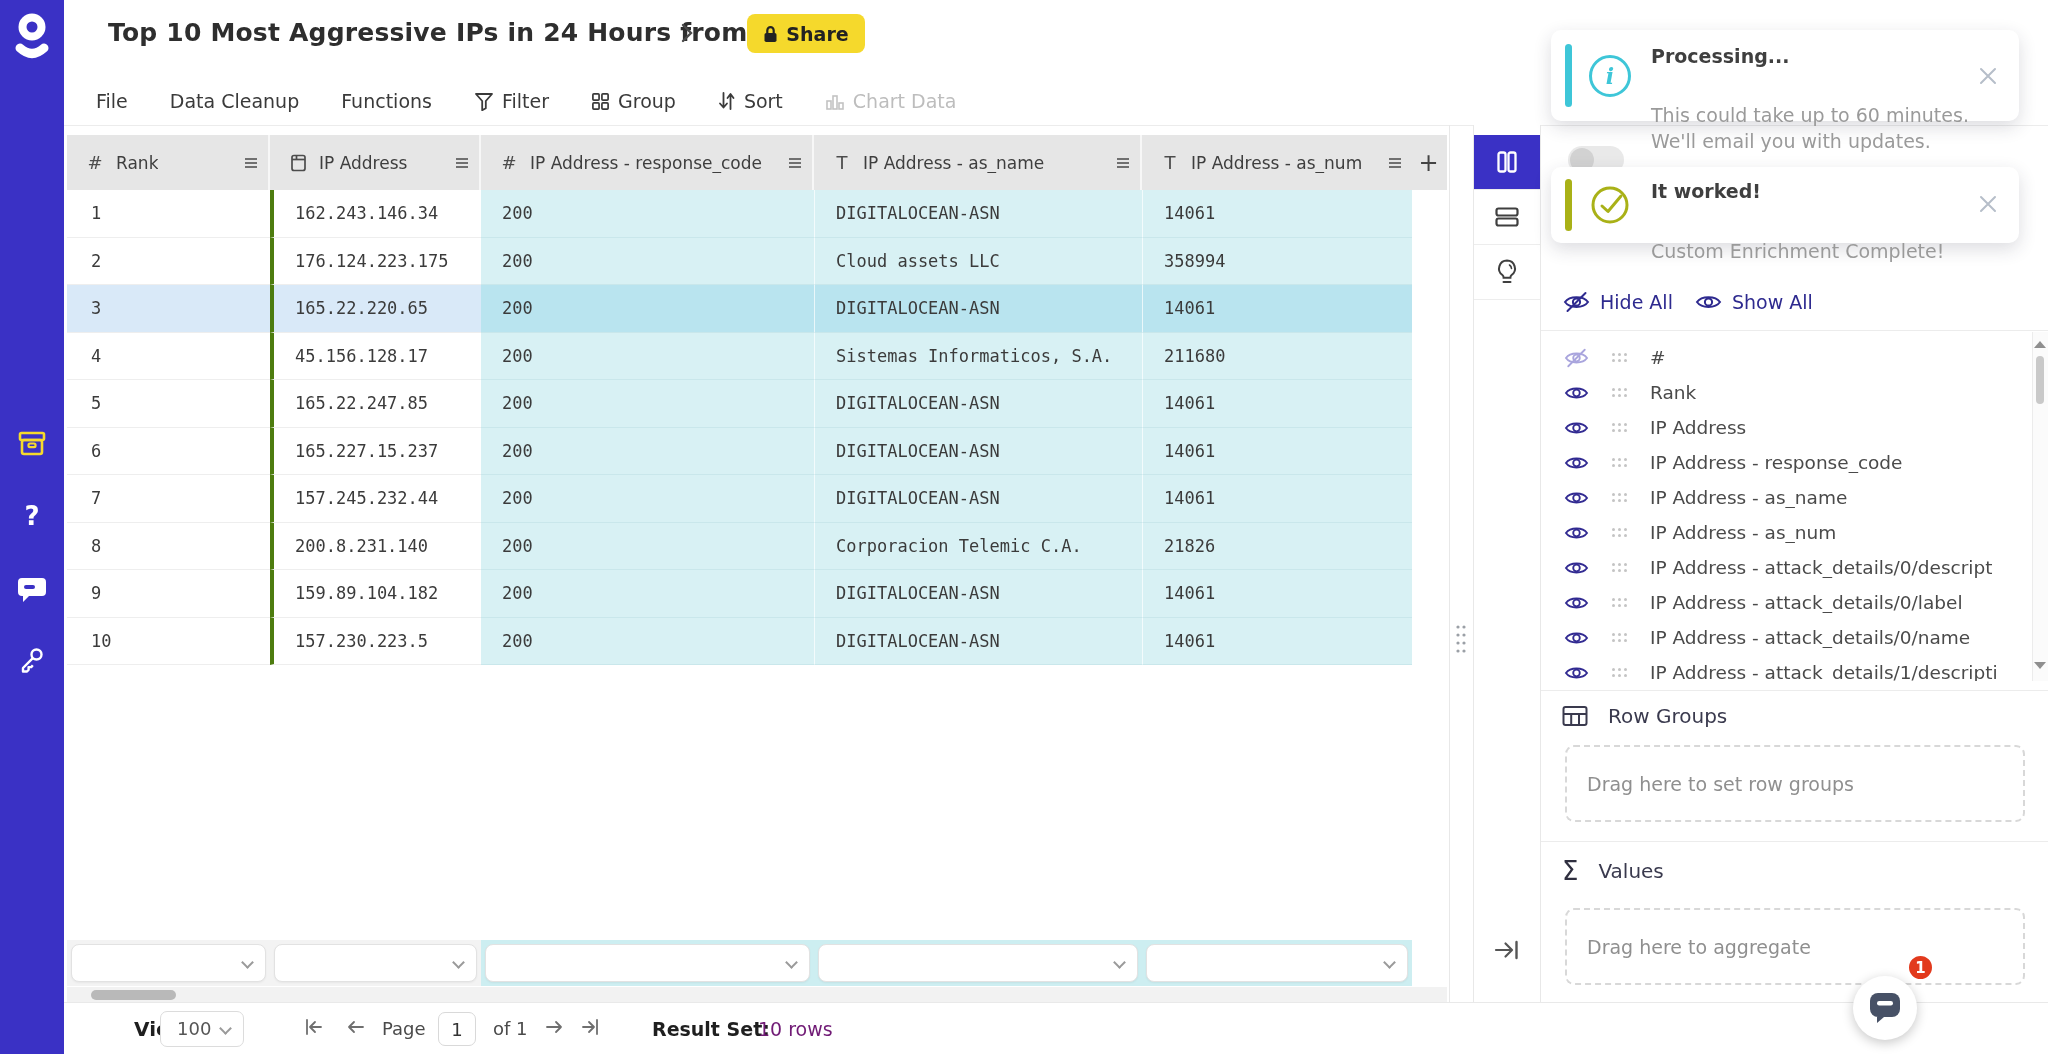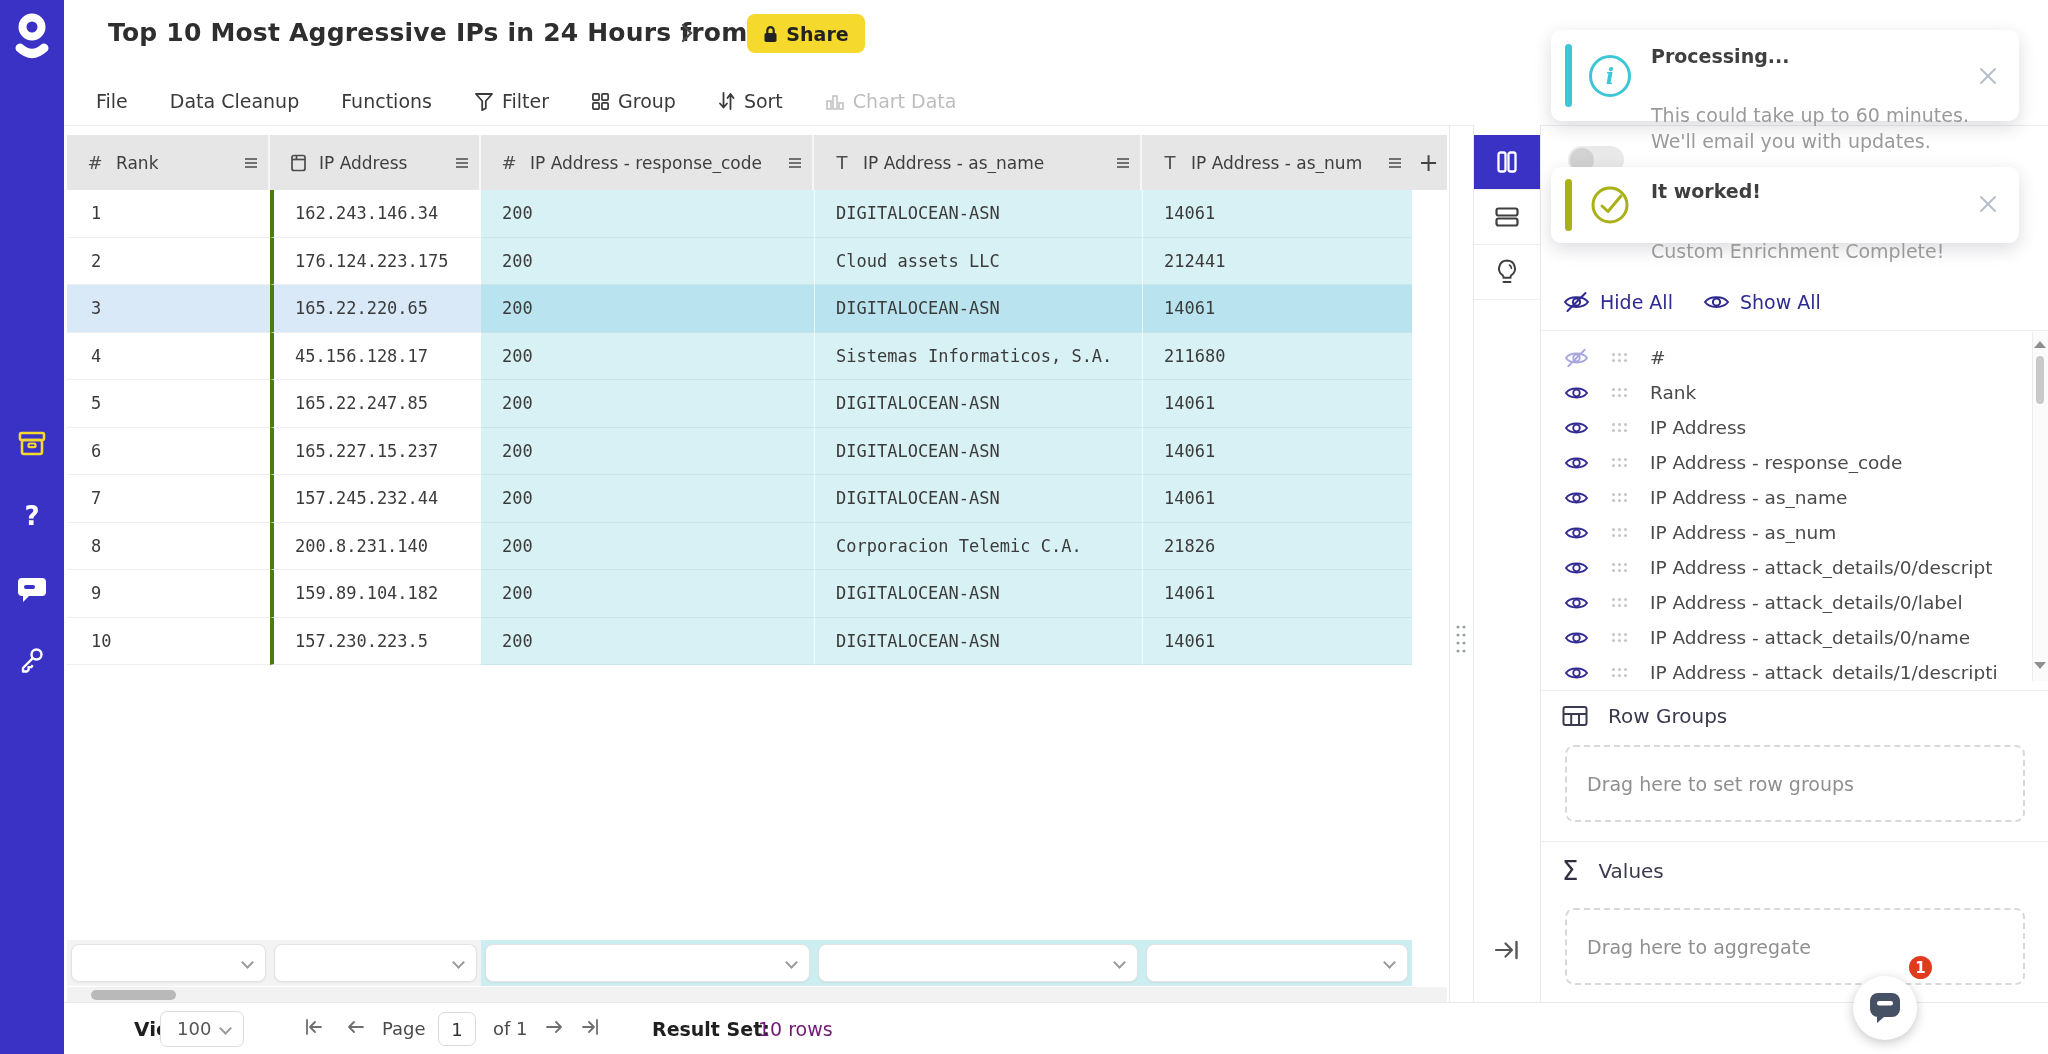--- a/index.html
+++ b/index.html
@@ -62,21 +62,21 @@
   .dividot { left:1452px; top:623px; width:18px; height:32px; display:flex; align-items:center; justify-content:center; cursor:col-resize; }
   .strip { left:1473px; top:125px; width:68px; height:877px; background:#fff; border-left:1px solid #e8e8e8; border-right:1px solid #e8e8e8; }
   .scell { position:absolute; left:0; width:66px; height:55px; display:flex; align-items:center; justify-content:center;
     border-bottom:1px solid #ededed; cursor:pointer; }
   .sc1 { top:10px; background:#3a31c5; } .sc2 { top:65px; } .sc3 { top:120px; }
   .collapse { position:absolute; left:0; top:800px; width:66px; height:50px; display:flex; align-items:center; justify-content:center; cursor:pointer; }
 
   
   .toggle { left:1568px; top:146px; width:56px; height:28px; background:#e9e9e9; border-radius:14px; z-index:1; cursor:pointer; }
   .knob { position:absolute; left:2px; top:2px; width:24px; height:24px; border-radius:50%; background:#d2d2d2; }
-  .hideshow { left:1563px; top:286px; height:32px; display:flex; align-items:center; gap:30px; z-index:2; }
+  .hideshow { left:1563px; top:286px; height:32px; display:flex; align-items:center; gap:22px; z-index:2; }
   .hs-btn { display:flex; align-items:center; gap:10px; color:#2e2a8f; font-size:19px; font-weight:500; cursor:pointer; }
   .pdiv { left:1541px; height:1px; background:#ececec; width:507px; }
   .pd1{top:330px;} .pd2{top:690px;} .pd3{top:841px;}
   .plist { left:1541px; top:331px; width:491px; height:350px; overflow:hidden; padding-top:9px; }
   .pcol { height:35px; display:flex; align-items:center; padding-left:22px; }
   .eye { width:27px; height:22px; color:#322b92; flex:none; cursor:pointer; }
   .eye.off { color:#a9a5dd; }
   .dots { margin-left:21px; flex:none; cursor:grab; }
   .plabel { margin-left:22px; font-size:18.5px; color:#4a4a4a; white-space:nowrap; overflow:hidden; }
   .vtrack { left:2032px; top:332px; width:16px; height:349px; background:#fbfbfb; border-left:1px solid #ececec; }
@@ -295,21 +295,21 @@
       <div class="td b1">162.243.146.34</div>
       <div class="td b2 cyan">200</div>
       <div class="td b3 cyan">DIGITALOCEAN-ASN</div>
       <div class="td b4 cyan">14061</div>
     </div>
     <div class="tr">
       <div class="td b0">2</div>
       <div class="td b1">176.124.223.175</div>
       <div class="td b2 cyan">200</div>
       <div class="td b3 cyan">Cloud assets LLC</div>
-      <div class="td b4 cyan">212441</div>
+      <div class="td b4 cyan">358994</div>
     </div>
     <div class="tr sel">
       <div class="td b0">3</div>
       <div class="td b1">165.22.220.65</div>
       <div class="td b2 cyan">200</div>
       <div class="td b3 cyan">DIGITALOCEAN-ASN</div>
       <div class="td b4 cyan">14061</div>
     </div>
     <div class="tr">
       <div class="td b0">4</div>

